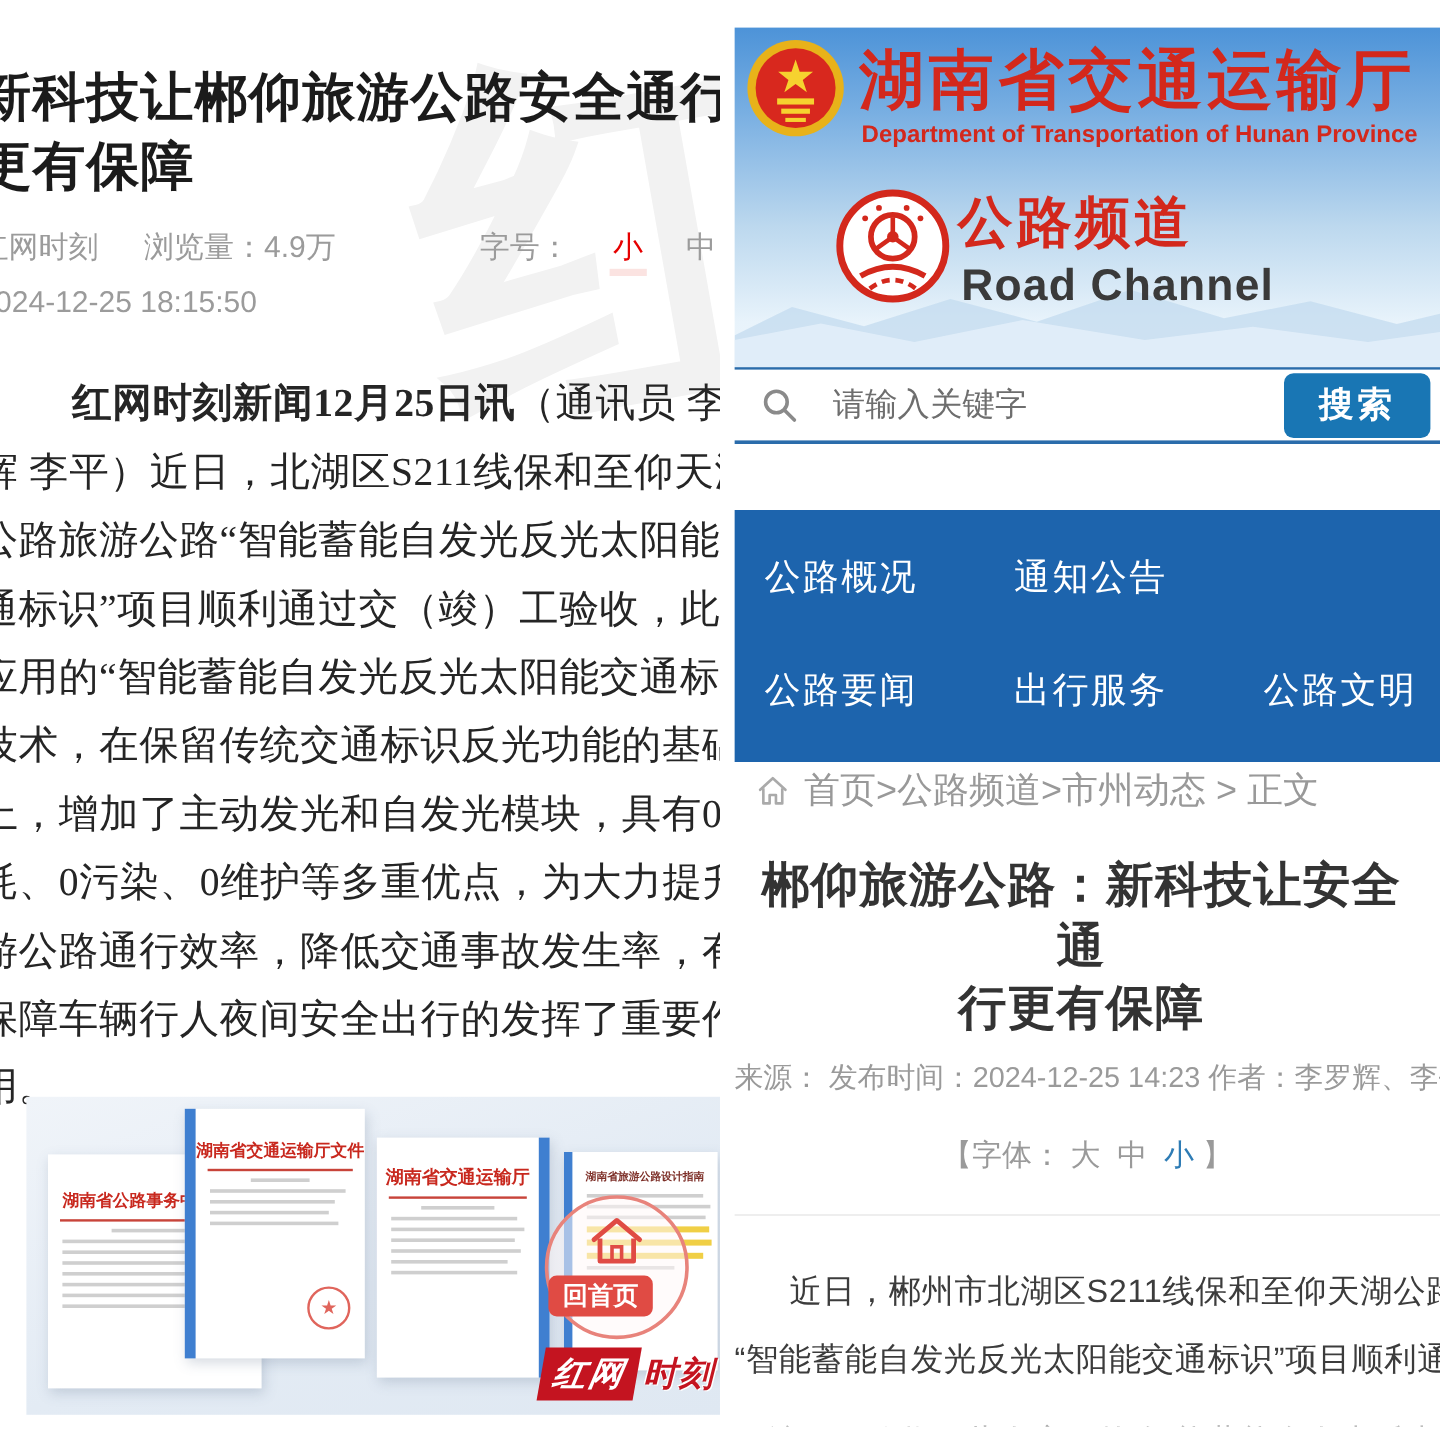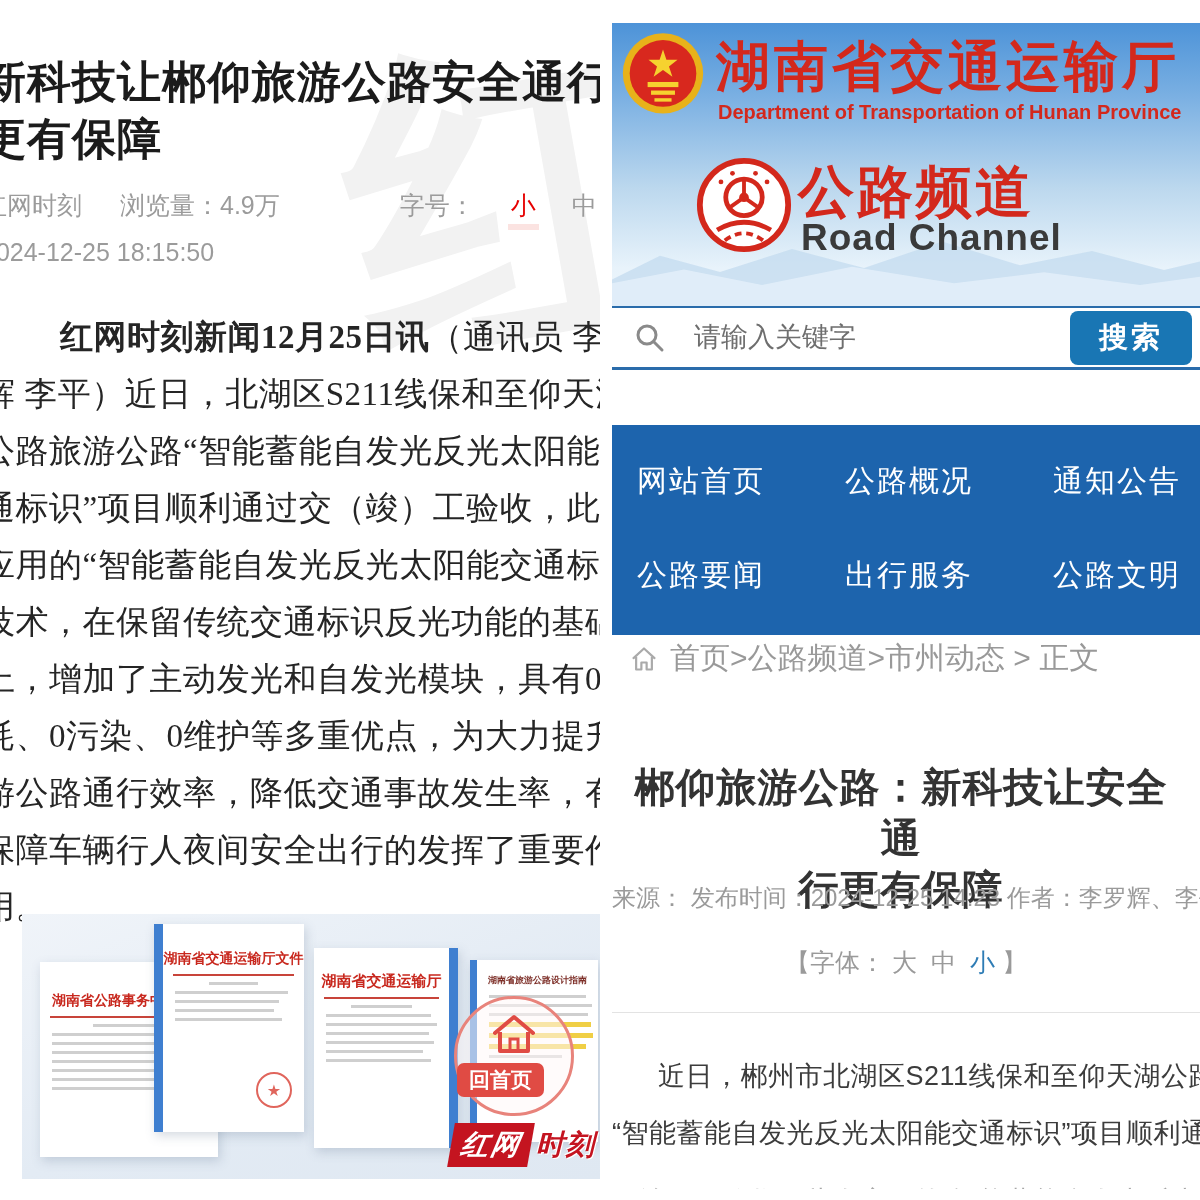--- a/index.html
+++ b/index.html
@@ -72,21 +72,21 @@
           opacity:.75; }
   .mtn2 { position:absolute; bottom:0; left:0; width:100%; height:55px; background:#e2eefa;
           clip-path:polygon(0 55%,12% 30%,25% 58%,40% 25%,57% 55%,72% 35%,88% 58%,100% 40%,100% 100%,0 100%);
           opacity:.9; }
   .emblem { position:absolute; left:8px; top:6px; }
   .bn-title { position:absolute; left:104px; top:8px; font-size:54px; font-weight:bold;
               color:#d3281c; letter-spacing:4px; white-space:nowrap; }
   .bn-sub { position:absolute; left:106px; top:78px; font-size:20px; font-weight:bold;
             color:#d3281c; white-space:nowrap;text-align:right; }
   .bn-seal { position:absolute; left:84px; top:134px; }
-  .bn-ch { position:absolute; left:186px; top:132px; font-size:56px; font-weight:bold;
+  .bn-ch { position:absolute; left:186px; top:132px; font-size:46px; font-weight:bold;
            color:#d3281c; letter-spacing:3px; white-space:nowrap; }
   .bn-ch-en { position:absolute; left:189px; top:194px; font-size:37px; font-weight:bold;
               color:#3a3a3a; letter-spacing:1px; white-space:nowrap; }
 
   .search-row { position:absolute; left:0; top:306px; width:600px; height:64px;
                 background:#fff; border-top:2px solid #2a6cab; border-bottom:3px solid #2a6cab;
                 display:flex; align-items:center; }
   .search-icon { margin-left:22px; flex:none; }
   .search-input { flex:1; border:none; outline:none; font-size:27px; color:#555;
                   margin-left:28px; font-family:"Liberation Sans", sans-serif;
@@ -101,21 +101,21 @@
          background:#1d64ad; padding:36px 0 0 25px; }
   .nav-row { display:flex; }
   .nav-row + .nav-row { margin-top:53px; }
   .nav-item { width:208px; flex:none; color:#fff; font-size:30px; letter-spacing:2px;
               cursor:pointer; white-space:nowrap; }
 
   .breadcrumb { position:absolute; left:18px; top:638px; display:flex;
                 align-items:center; color:#999; font-size:30px; }
   .breadcrumb .crumb-text { margin-left:12px; cursor:pointer; }
 
-  .r-title { position:absolute; left:5px; top:762px; width:568px; text-align:center;
+  .r-title { position:absolute; left:5px; top:713px; width:568px; text-align:center;
              font-size:40px; font-weight:bold; color:#333; line-height:51px;
              letter-spacing:1px; }
   .r-meta { position:absolute; left:0; top:882px; width:588px; text-align:center;
             font-size:24px; color:#9a9a9a; white-space:nowrap; }
   .r-font { position:absolute; left:0; top:946px; width:588px; text-align:center;
             font-size:25px; color:#9a9a9a; }
   .r-fs-opt { margin:0 7px; cursor:pointer; }
   .r-fs-opt.sel { color:#2e7cb5; }
   .r-divider { position:absolute; left:0; top:1012px; width:588px; height:1px;
                background:#e3e3e3; }
@@ -263,21 +263,20 @@
       <svg class="search-icon" width="32" height="32" viewBox="0 0 32 32">
         <circle cx="13" cy="13" r="9" fill="none" stroke="#8a8a8a" stroke-width="3"></circle>
         <line x1="20" y1="20" x2="28" y2="28" stroke="#8a8a8a" stroke-width="3" stroke-linecap="round"></line>
       </svg>
       <input class="search-input" type="text" placeholder="请输入关键字" style="">
       <button class="search-btn">搜索</button>
     </div>
 
     <div class="nav">
       <div class="nav-row">
-        <div class="nav-item">网站首页</div>
         <div class="nav-item">公路概况</div>
         <div class="nav-item">通知公告</div>
       </div>
       <div class="nav-row">
         <div class="nav-item">公路要闻</div>
         <div class="nav-item">出行服务</div>
         <div class="nav-item">公路文明</div>
       </div>
     </div>
 

